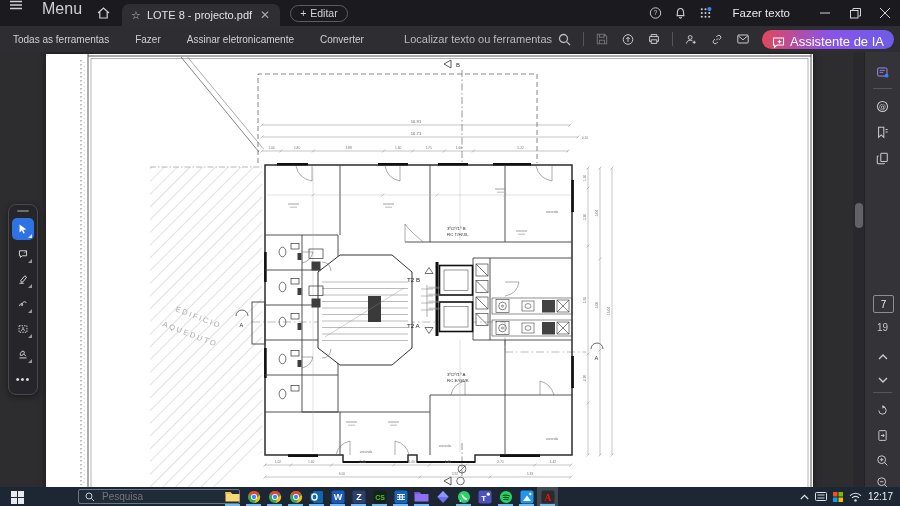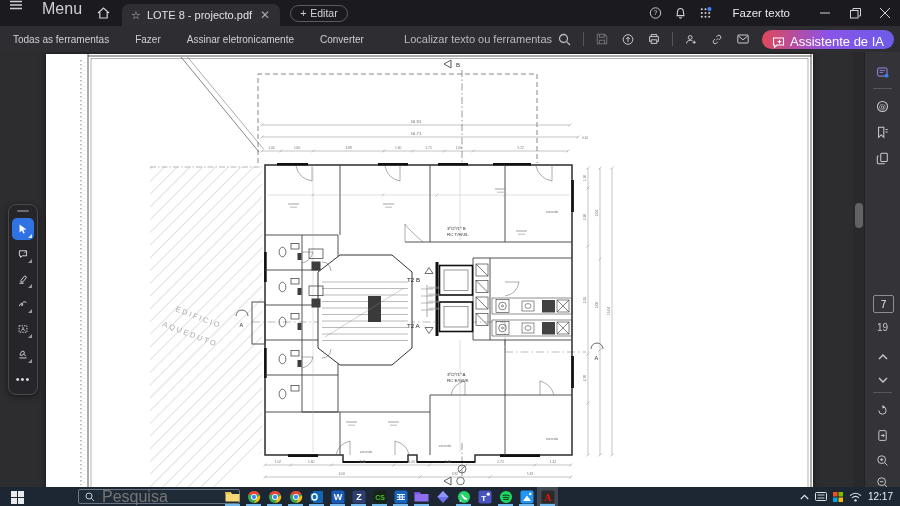--- a/index.html
+++ b/index.html
@@ -60,21 +60,21 @@
   .rail-btn svg{stroke:#c9c9ce;fill:none;stroke-width:1.2;}
   .rail-div{position:absolute;left:8px;width:19px;height:1px;background:#55555a;}
   .pagebox{position:absolute;left:8px;top:243px;width:19px;height:16px;border:1px solid #8d8d92;border-radius:2px;
            color:#ececf0;font-size:10px;display:flex;align-items:center;justify-content:center;background:none;}
   .pagetotal{position:absolute;left:0;top:270px;width:35px;text-align:center;color:#c6c6cb;font-size:10px;}
   
   .taskbar{position:absolute;left:0;top:487px;width:900px;height:19px;background:#1d2733;display:flex;align-items:center;}
   .startbtn{position:absolute;left:11px;top:3px;width:14px;height:14px;background:none;border:none;padding:0;cursor:pointer;}
   .tsearch{position:absolute;left:78px;top:2px;width:148px;height:13px;background:#202b38;border:1px solid #6b7685;
            border-radius:2px;display:flex;align-items:center;gap:5px;padding:0 6px;}
-  .tsearch input{background:transparent;border:none;outline:none;color:#c6ccd3;font-size:16px;width:110px;font-family:"Liberation Sans",sans-serif;}
+  .tsearch input{background:transparent;border:none;outline:none;color:#c6ccd3;font-size:10px;width:110px;font-family:"Liberation Sans",sans-serif;}
   .task-icons{position:absolute;left:222px;top:0;height:19px;display:flex;}
   .tslot{position:relative;width:21px;height:19px;display:flex;align-items:center;justify-content:center;cursor:pointer;}
   .tslot.active-app{background:rgba(255,255,255,.16);}
   .tslot .ul{position:absolute;bottom:0;left:3px;width:15px;height:2px;background:#76b9ed;}
   .tray{position:absolute;right:0;top:0;height:19px;display:flex;align-items:center;gap:6px;padding-right:7px;}
   .tray .t-ic{display:flex;align-items:center;justify-content:center;background:none;border:none;cursor:pointer;padding:0;}
   .ttime{color:#eceff2;font-size:10px;}
   svg{display:block;}
 </style>
 </head>

